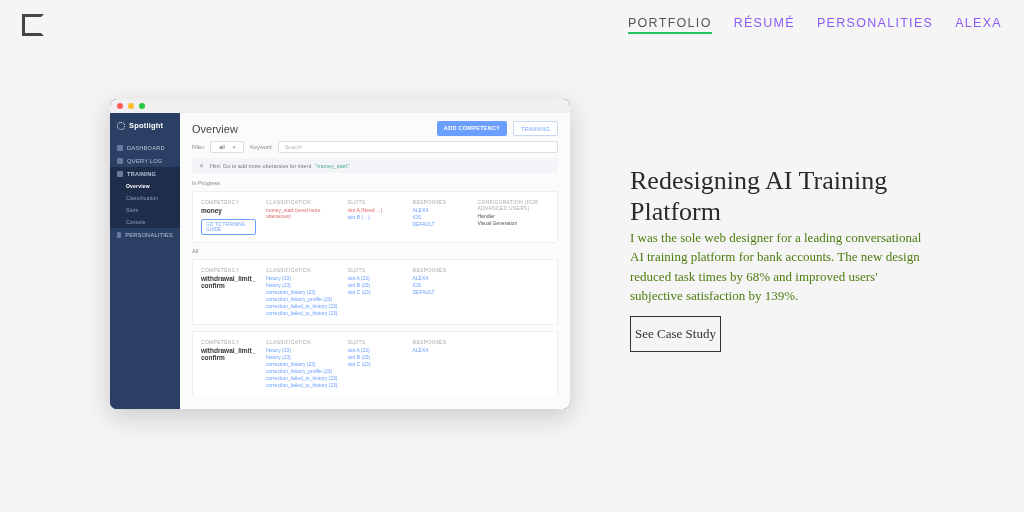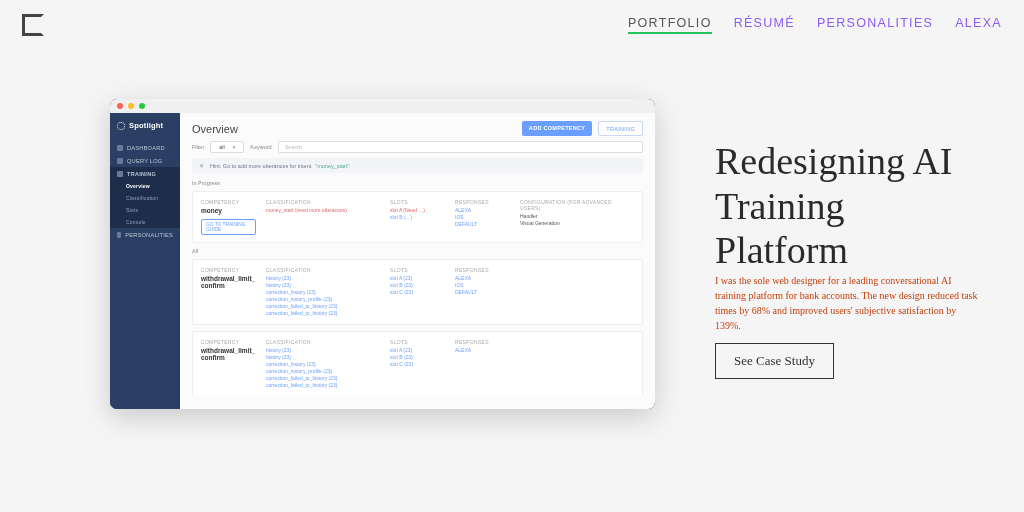--- a/index.html
+++ b/index.html
@@ -38,21 +38,21 @@
 .nav a.active { color: #555; border-bottom: 2px solid #22c55e; padding-bottom: 2px; }
 
 .content {
   display: flex;
   align-items: center;
   padding: 55px 40px 0 110px;
   gap: 60px;
 }
 
 .shot {
-  width: 545px;
+  width: 460px;
   height: 310px;
   background: #0c4a6e;
   border-radius: 7px;
   box-shadow: 0 8px 28px rgba(0,0,0,0.18);
   overflow: hidden;
   display: flex;
   flex-direction: column;
   flex-shrink: 0;
 }
 .wincontrols {
@@ -127,23 +127,23 @@
 .col { flex: 1; min-width: 0; }
 .col.nar { flex: 0 0 55px; }
 .col .h { font-size: 5px; color: #aaa; letter-spacing: 0.3px; margin-bottom: 2px; text-transform: uppercase; }
 .col .title { font-size: 6.5px; color: #333; font-weight: 700; word-break: break-all; }
 .col .val { font-size: 5px; color: #6a9fff; margin: 1px 0; }
 .col .val.red { color: #d66; }
 .col .val.blk { color: #555; }
 .cta { margin-top: 5px; border: 0.5px solid #6a9fff; color: #6a9fff; font-size: 4.8px; padding: 2px 4px; display: inline-block; border-radius: 2px; }
 
 .textblock { max-width: 300px; padding-top: 10px; }
-.textblock h2 { font-size: 38px; line-height: 1.18; font-weight: 400; color: #2a2a2a; margin-bottom: 0; }
-.textblock p { font-size: 10px; line-height: 1.5; color: #c2410c; margin-bottom: 10px; }
-.cs-btn { display: inline-block; border: 1.5px solid #333; padding: 9px 18px; font-size: 13px; color: #333; text-decoration: none; cursor: pointer; }
+.textblock h2 { font-size: 26px; line-height: 1.18; font-weight: 400; color: #2a2a2a; margin-bottom: 0; }
+.textblock p { font-size: 13px; line-height: 1.5; color: #4d7c0f; margin-bottom: 10px; }
+.cs-btn { display: inline-block; border: 1.5px solid #333; padding: 9px 4px; font-size: 13px; color: #333; text-decoration: none; cursor: pointer; }
 </style>
 </head>
 <body>
 
 <div class="topbar">
   <div class="logo"></div>
   <div class="nav">
     <a class="active">PORTFOLIO</a>
     <a>RÉSUMÉ</a>
     <a>PERSONALITIES</a>

